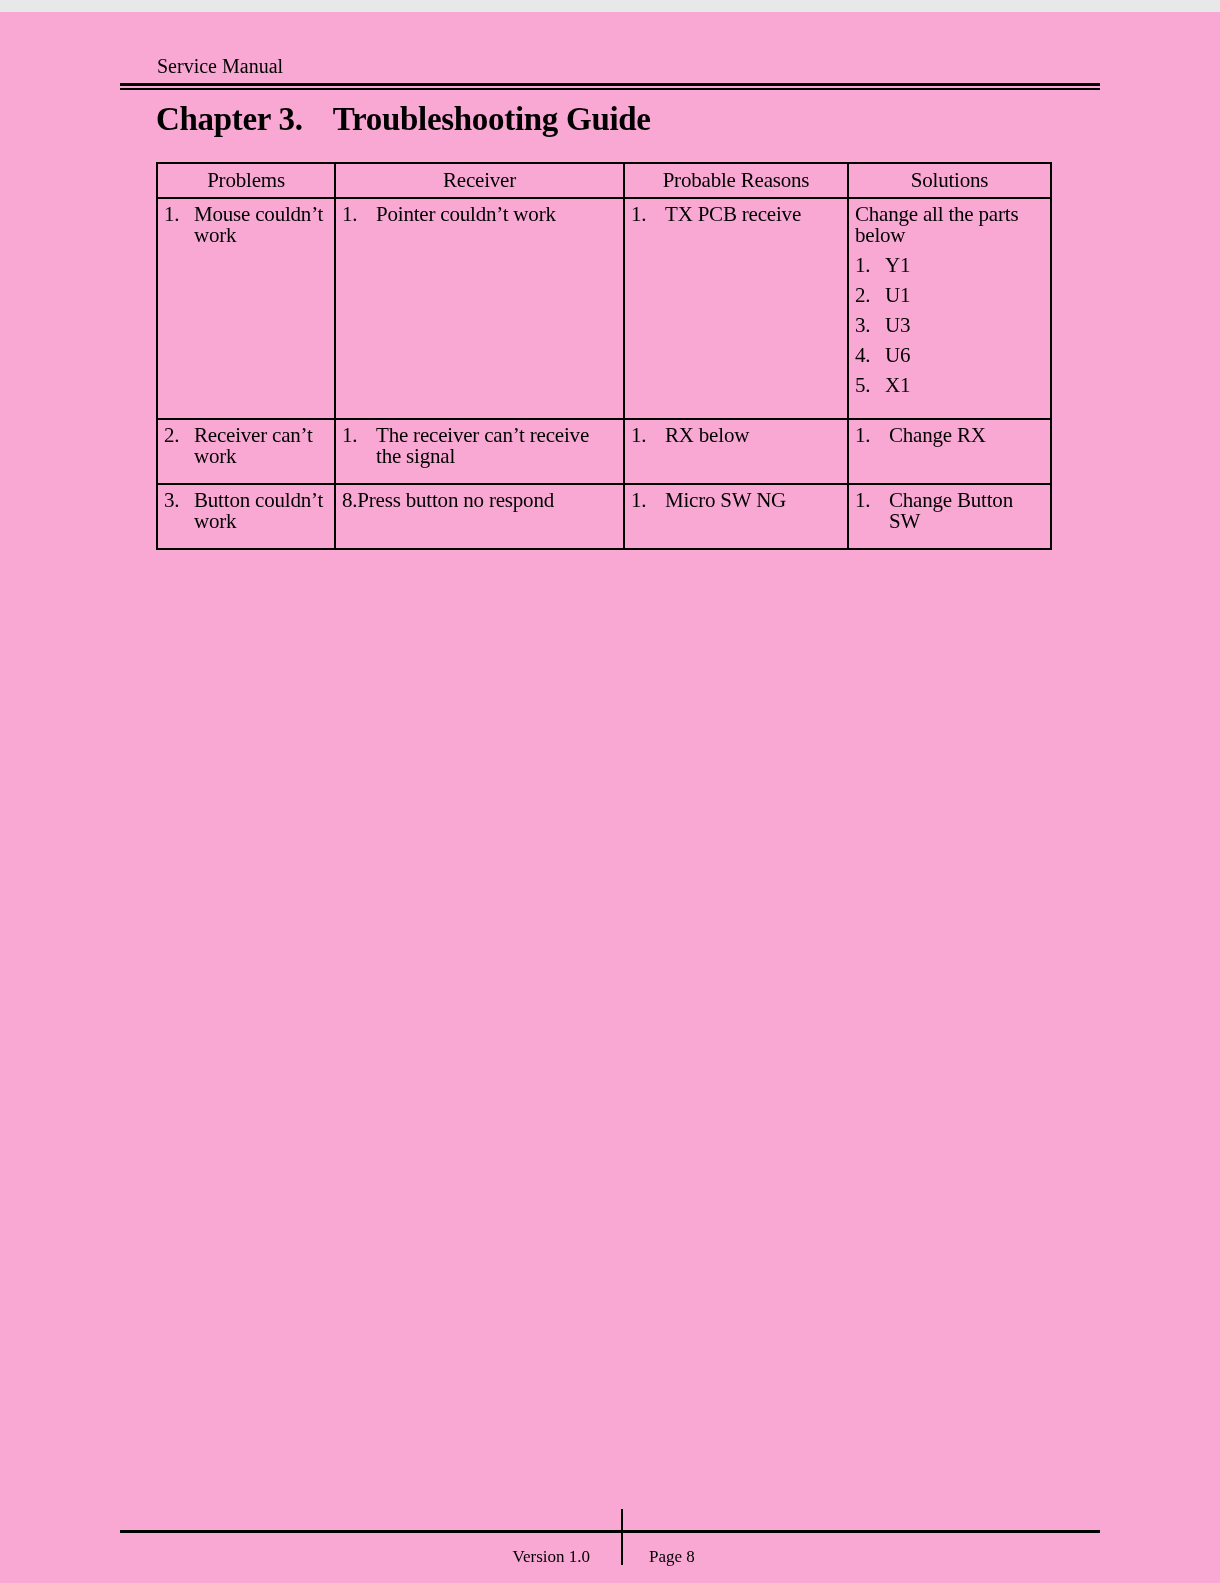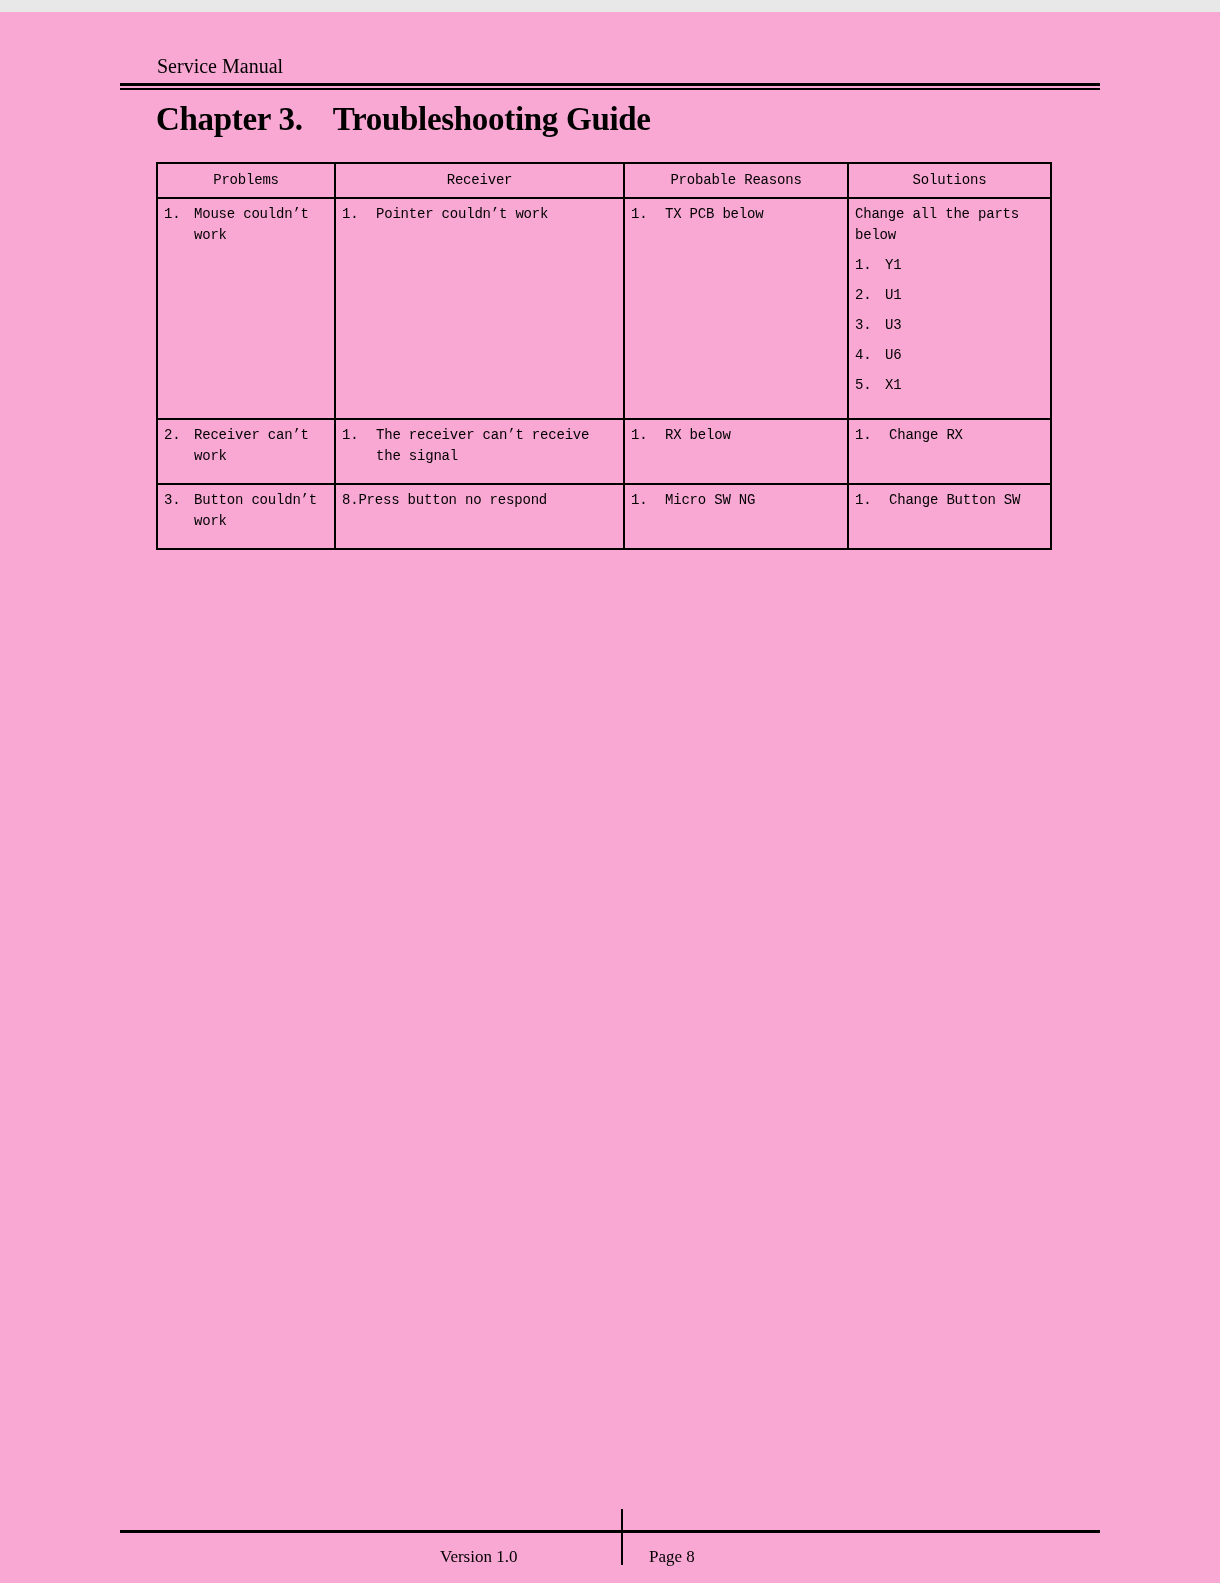--- a/index.html
+++ b/index.html
@@ -46,22 +46,22 @@
     white-space: nowrap;
   }
   .chapter-heading .title-part { margin-left: 30px; }
 
   
   .tbl-wrap { position: absolute; left: 156px; top: 150px; }
   table.ts {
     border-collapse: collapse;
     table-layout: fixed;
     width: 894px;
-    font-family: Liberation Mono, monospace;
-    font-size: 14px;
+    font-family: Liberation Serif, serif;
+    font-size: 21px;
     line-height: 21px;
     letter-spacing: -0.2px;
     color: #000;
   }
   table.ts th, table.ts td {
     border: 2px solid #000;
     vertical-align: top;
     padding: 5px 4px 4px 6px;
     overflow: hidden;
   }
@@ -99,21 +99,21 @@
     top: 1497px;
     width: 2px;
     height: 56px;
     background: #000;
   }
   .footer-version {
     position: absolute;
     left: 440px;
     top: 1534px;
     width: 150px;
-    text-align: left;
+    text-align: right;
     font: 17px/22px "Liberation Serif", serif;
   }
   .footer-page {
     position: absolute;
     left: 649px;
     top: 1534px;
     font: 17px/22px "Liberation Serif", serif;
   }
 
   
@@ -177,21 +177,21 @@
           </td>
           <td>
             <div class="li">
               <span class="num num-wide">1.</span>
               <span class="txt">Pointer couldn’t work</span>
             </div>
           </td>
           <td>
             <div class="li">
               <span class="num num-wide">1.</span>
-              <span class="txt">TX PCB below</span>
+              <span class="txt">TX PCB receive</span>
             </div>
           </td>
           <td>
             <div class="sol-intro">Change all the parts below</div>
             <div class="li sol-item">
               <span class="num">1.</span>
               <span class="txt">Y1</span>
             </div>
             <div class="li sol-item">
               <span class="num">2.</span>

